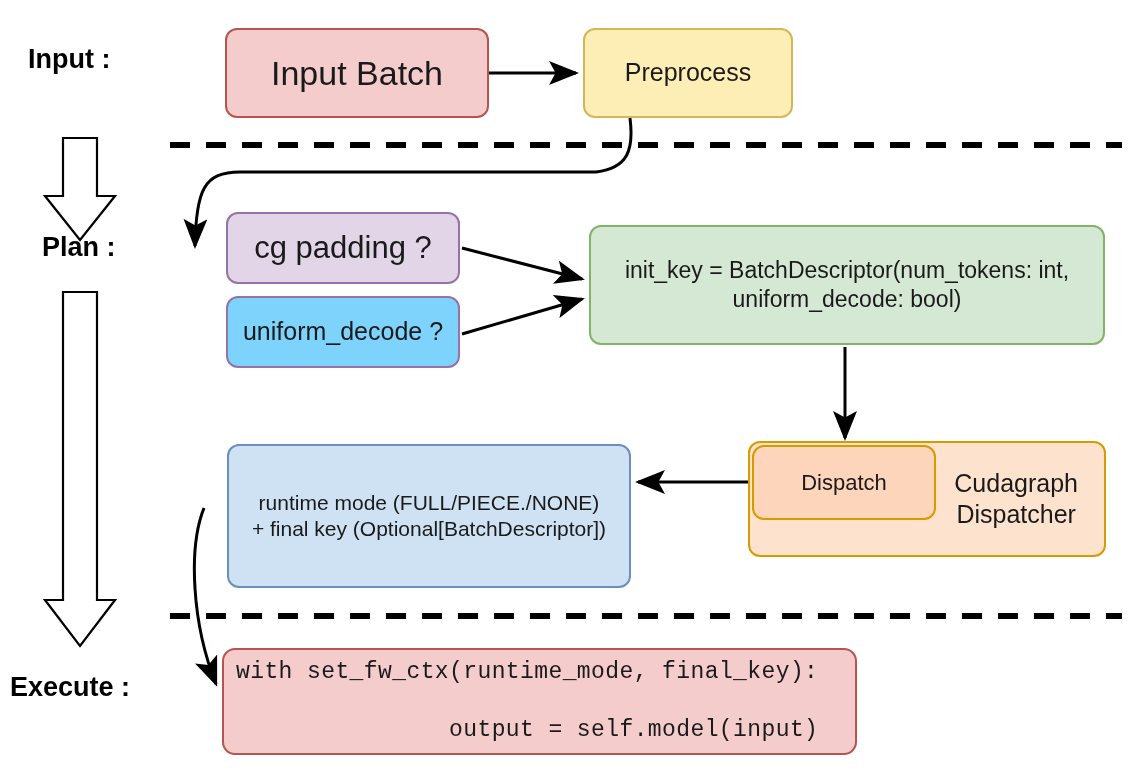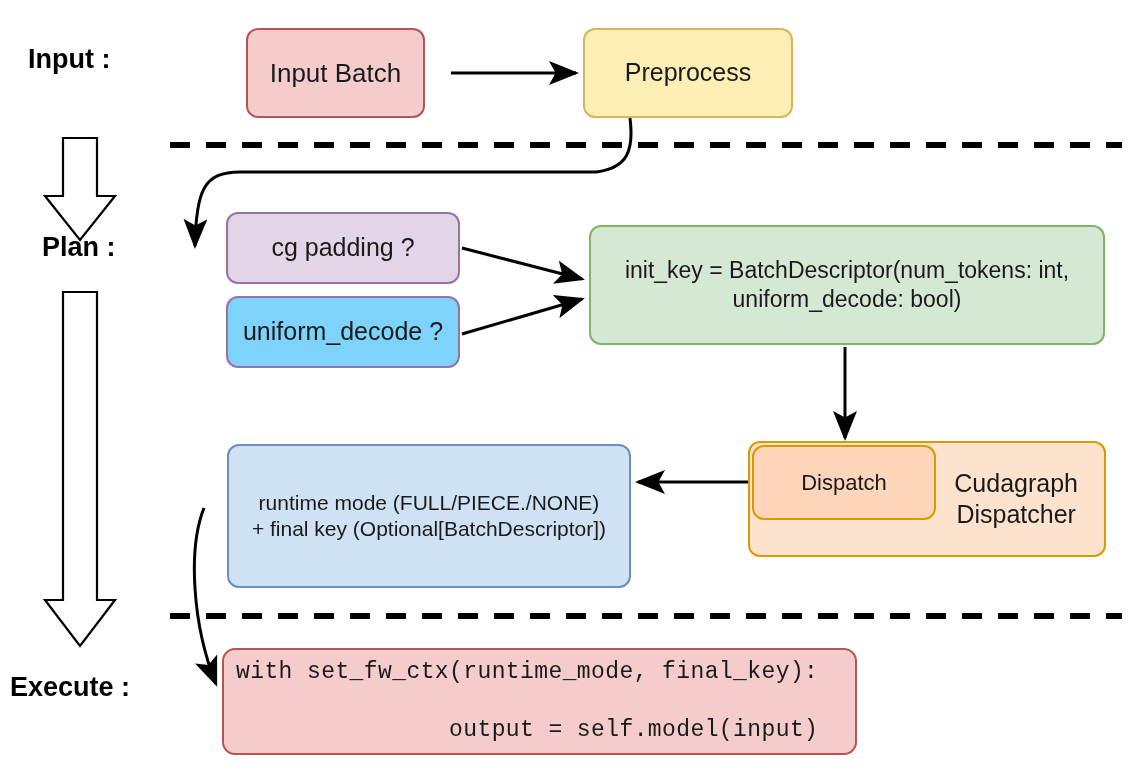--- a/index.html
+++ b/index.html
@@ -91,25 +91,25 @@
 
     <line x1="462" y1="334" x2="582" y2="299" stroke="#000000" stroke-width="3" marker-end="url(#arrowhead)"></line>
 
     <line x1="845" y1="347" x2="845" y2="438" stroke="#000000" stroke-width="3" marker-end="url(#arrowhead)"></line>
 
     <line x1="750" y1="482" x2="638" y2="482" stroke="#000000" stroke-width="3" marker-end="url(#arrowhead)"></line>
 
     <path d="M 204,508 C 188,548 192,624 216,684" fill="none" stroke="#000000" stroke-width="3" marker-end="url(#arrowhead)"></path>
   </svg>
 
-  <div class="node" id="node-input-batch" style="left: 225px; top: 28px; width: 179px; height: 90px; background: rgb(245, 204, 204); border-color: rgb(184, 84, 80); font-size: 26px; margin-left: 21px;">Input Batch</div>
+  <div class="node" id="node-input-batch" style="left: 225px; top: 28px; width: 264px; height: 90px; background: rgb(245, 204, 204); border-color: rgb(184, 84, 80); font-size: 34px;">Input Batch</div>
 
   <div class="node" id="node-preprocess" style="left: 583px; top: 28px; width: 210px; height: 90px; background: rgb(253, 238, 181); border-color: rgb(214, 182, 86); font-size: 25px;">Preprocess</div>
 
-  <div class="node" id="node-cg-padding" style="left: 226px; top: 212px; width: 234px; height: 72px; background: rgb(225, 213, 231); border-color: rgb(150, 115, 166); font-size: 25px;">cg padding ?</div>
+  <div class="node" id="node-cg-padding" style="left: 226px; top: 212px; width: 234px; height: 72px; background: rgb(225, 213, 231); border-color: rgb(150, 115, 166); font-size: 31px;">cg padding ?</div>
 
   <div class="node" id="node-uniform-decode" style="left: 226px; top: 296px; width: 234px; height: 72px; background: #7dd3fc; border-color: rgb(150, 115, 166); font-size: 25px;">uniform_decode ?</div>
 
   <div class="node" id="node-init-key" style="left: 589px; top: 225px; width: 516px; height: 120px; background: rgb(213, 232, 212); border-color: rgb(130, 179, 102); font-size: 23px;">init_key = BatchDescriptor(num_tokens: int,
 uniform_decode: bool)</div>
 
   <div class="node" id="node-cudagraph-dispatcher" style="left: 748px; top: 441px; width: 358px; height: 116px; background: rgb(253, 227, 206); border-color: rgb(215, 155, 0); font-size: 25px; justify-content: flex-end; padding-right: 26px; align-items: center; z-index: 2;">Cudagraph
 Dispatcher</div>
 
   <div class="node" id="node-dispatch" style="left: 752px; top: 445px; width: 184px; height: 75px; background: rgb(253, 213, 187); border-color: rgb(215, 155, 0); font-size: 22px; z-index: 3;">Dispatch</div>

